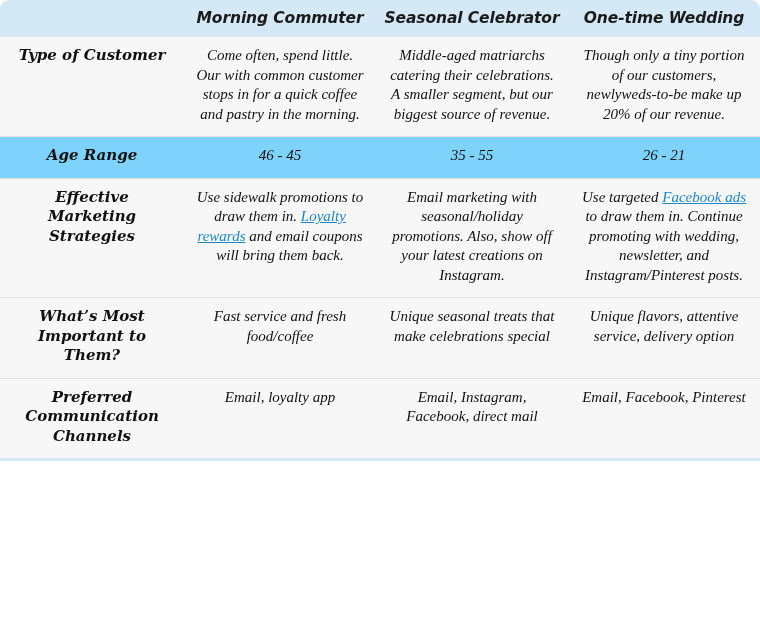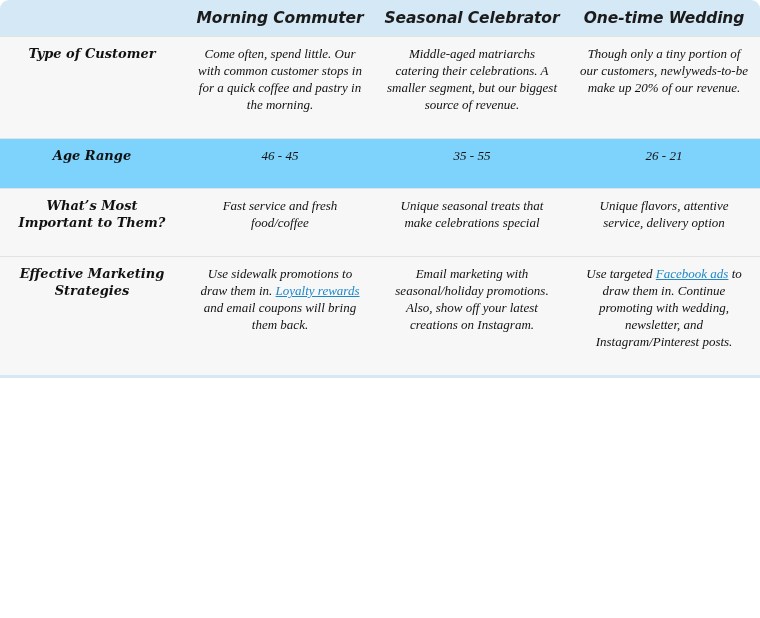--- a/index.html
+++ b/index.html
@@ -37,23 +37,23 @@
     background: #d5e8f5;
     border-top-left-radius: 9px;
   }
   .persona-table thead th.last-col {
     border-top-right-radius: 9px;
   }
 
   
   .persona-table tbody tr td {
     border-top: 1px solid #e2e2e2;
-    padding: 9px 10px 24px 10px;
+    padding: 9px 10px 12px 10px;
     vertical-align: top;
-    font-size: 13px;
+    font-size: 15px;
     line-height: 1.30;
     color: #111111;
     text-align: center;
   }
   .persona-table tbody tr.row-shaded td {
     background: #f7f7f7;
   }
   .persona-table tbody tr.row-plain td {
     background: #7dd3fc;
   }
@@ -120,37 +120,49 @@
           <span class="cell-text">46 - 45</span>
         </td>
         <td>
           <span class="cell-text">35 - 55</span>
         </td>
         <td>
           <span class="cell-text">26 - 21</span>
         </td>
       </tr>
       <tr class="row-shaded">
+        <td class="row-label">Effective Marketing Strategies</td>
+        <td>
+          <span class="cell-text"><span>Use sidewalk promotions to draw them in. </span><a class="inline-link" href="#">Loyalty rewards</a><span> and email coupons will bring them back.</span></span>
+        </td>
+        <td>
+          <span class="cell-text">Email marketing with seasonal/holiday promotions. Also, show off your latest creations on Instagram.</span>
+        </td>
+        <td>
+          <span class="cell-text"><span>Use targeted </span><a class="inline-link" href="#">Facebook ads</a><span> to draw them in. Continue promoting with wedding, newsletter, and Instagram/Pinterest posts.</span></span>
+        </td>
+      </tr>
+      <tr class="row-shaded">
         <td class="row-label">What’s Most Important to Them?</td>
         <td>
           <span class="cell-text">Fast service and fresh food/coffee</span>
         </td>
         <td>
           <span class="cell-text">Unique seasonal treats that make celebrations special</span>
         </td>
         <td>
           <span class="cell-text">Unique flavors, attentive service, delivery option</span>
         </td>
       </tr>
       <tr class="row-shaded">
-        <td class="row-label">Effective Marketing Strategies</td>
+        <td class="row-label">Preferred Communication Channels</td>
         <td>
-          <span class="cell-text"><span>Use sidewalk promotions to draw them in. </span><a class="inline-link" href="#">Loyalty rewards</a><span> and email coupons will bring them back.</span></span>
+          <span class="cell-text">Email, loyalty app</span>
         </td>
         <td>
-          <span class="cell-text">Email marketing with seasonal/holiday promotions. Also, show off your latest creations on Instagram.</span>
+          <span class="cell-text">Email, Instagram, Facebook, direct mail</span>
         </td>
         <td>
-          <span class="cell-text"><span>Use targeted </span><a class="inline-link" href="#">Facebook ads</a><span> to draw them in. Continue promoting with wedding, newsletter, and Instagram/Pinterest posts.</span></span>
+          <span class="cell-text">Email, Facebook, Pinterest</span>
         </td>
       </tr>
     </tbody>
 </table>
 
 </body></html>

